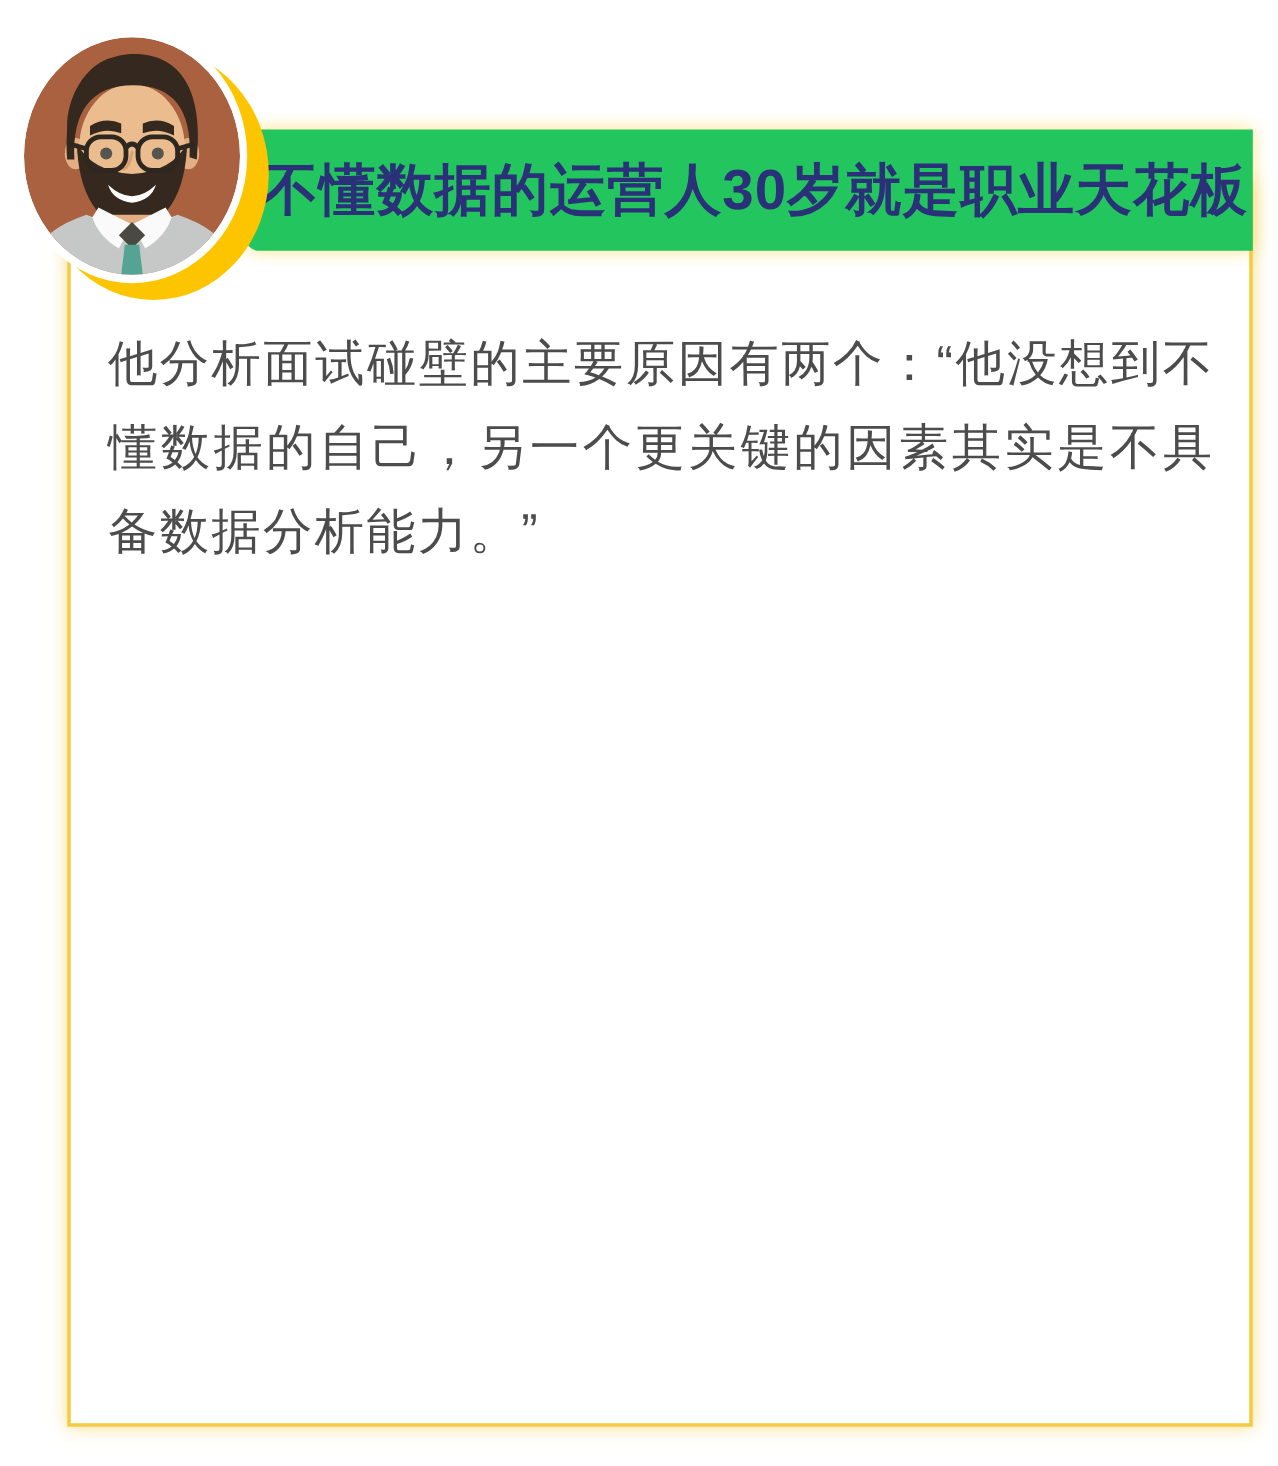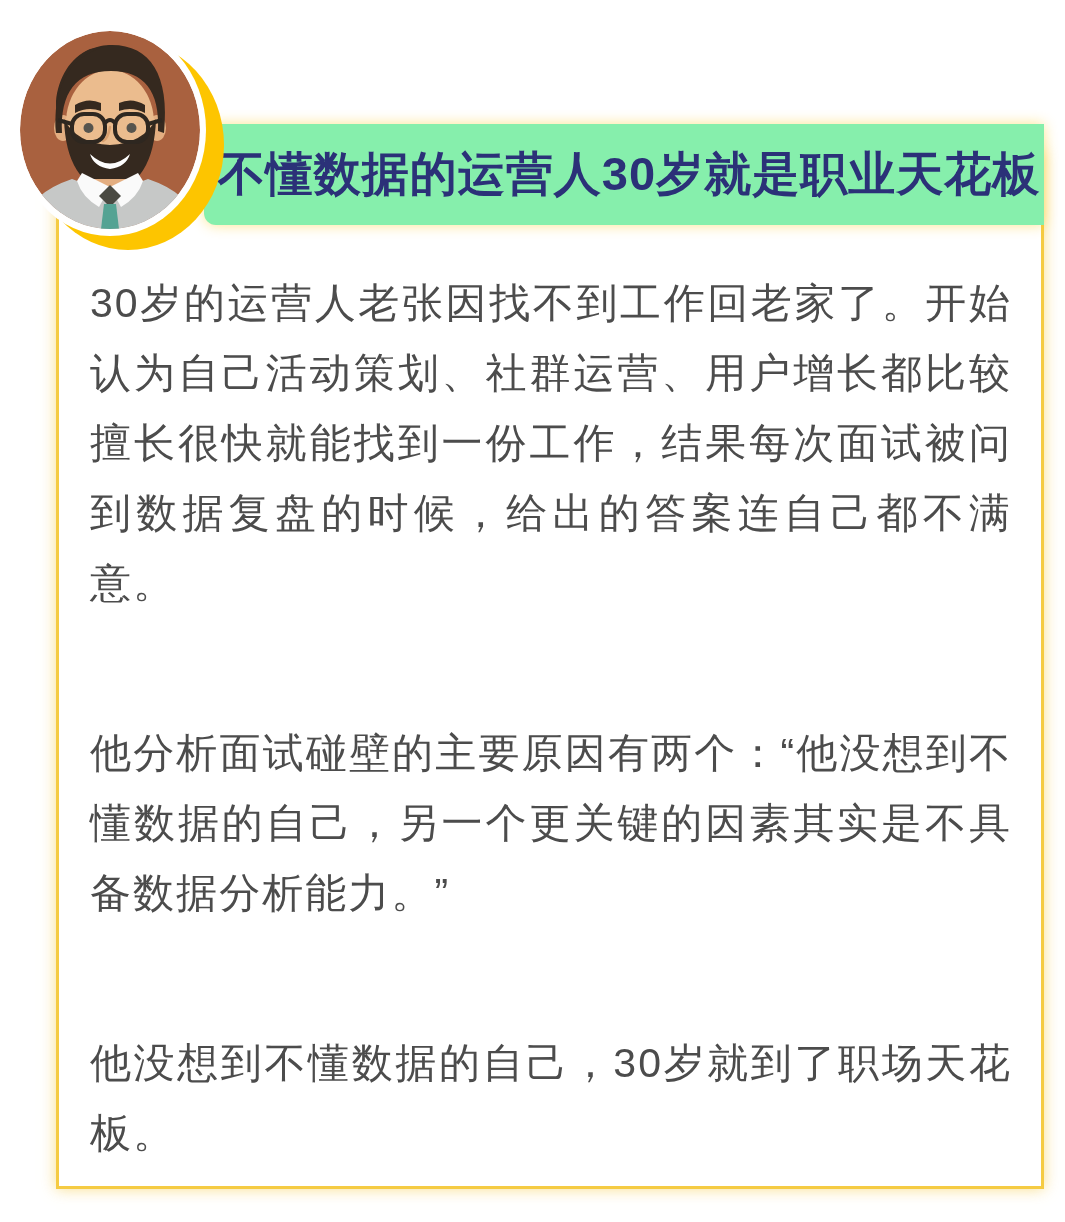--- a/index.html
+++ b/index.html
@@ -20,24 +20,24 @@
     height: 1039px;
     background: #ffffff;
     border: 3px solid #F5CB43;
     box-shadow: 0 0 14px rgba(246, 205, 77, 0.65);
   }
 
   
   .banner {
     position: absolute;
     left: 204px;
-    top: 124px;
+    top: 108px;
     width: 840px;
     height: 101px;
-    background: #86efac;
+    background: #22c55e;
     border-radius: 12px 0 0 12px;
     box-shadow: 0 0 14px rgba(253, 197, 0, 0.45);
     display: flex;
     align-items: center;
     justify-content: center;
     padding: 0 30px 0 40px;
     z-index: 3;
   }
   .banner-title {
     font-size: 47px;
@@ -157,16 +157,14 @@
         <path d="M118,142 L90,156 L101,176 Q118,166 123,150 Z" fill="#FAFAFA"></path>
 
         <path d="M90,154 L101,165 L90,176 L79,165 Z" fill="#4A4A42"></path>
         <path d="M84,173 L96,173 L99,198 L81,198 Z" fill="#55A393"></path>
       </g>
     </svg>
   </div>
 </div>
 
 <div class="content">
-  <p>30岁的运营人老张因找不到工作回老家了。开始认为自己活动策划、社群运营、用户增长都比较擅长很快就能找到一份工作，结果每次面试被问到数据复盘的时候，给出的答案连自己都不满意。</p>
   <p>他分析面试碰壁的主要原因有两个：“他没想到不懂数据的自己，另一个更关键的因素其实是不具备数据分析能力。”</p>
-  <p>他没想到不懂数据的自己，30岁就到了职场天花板。</p>
 </div>
 
 </body></html>

